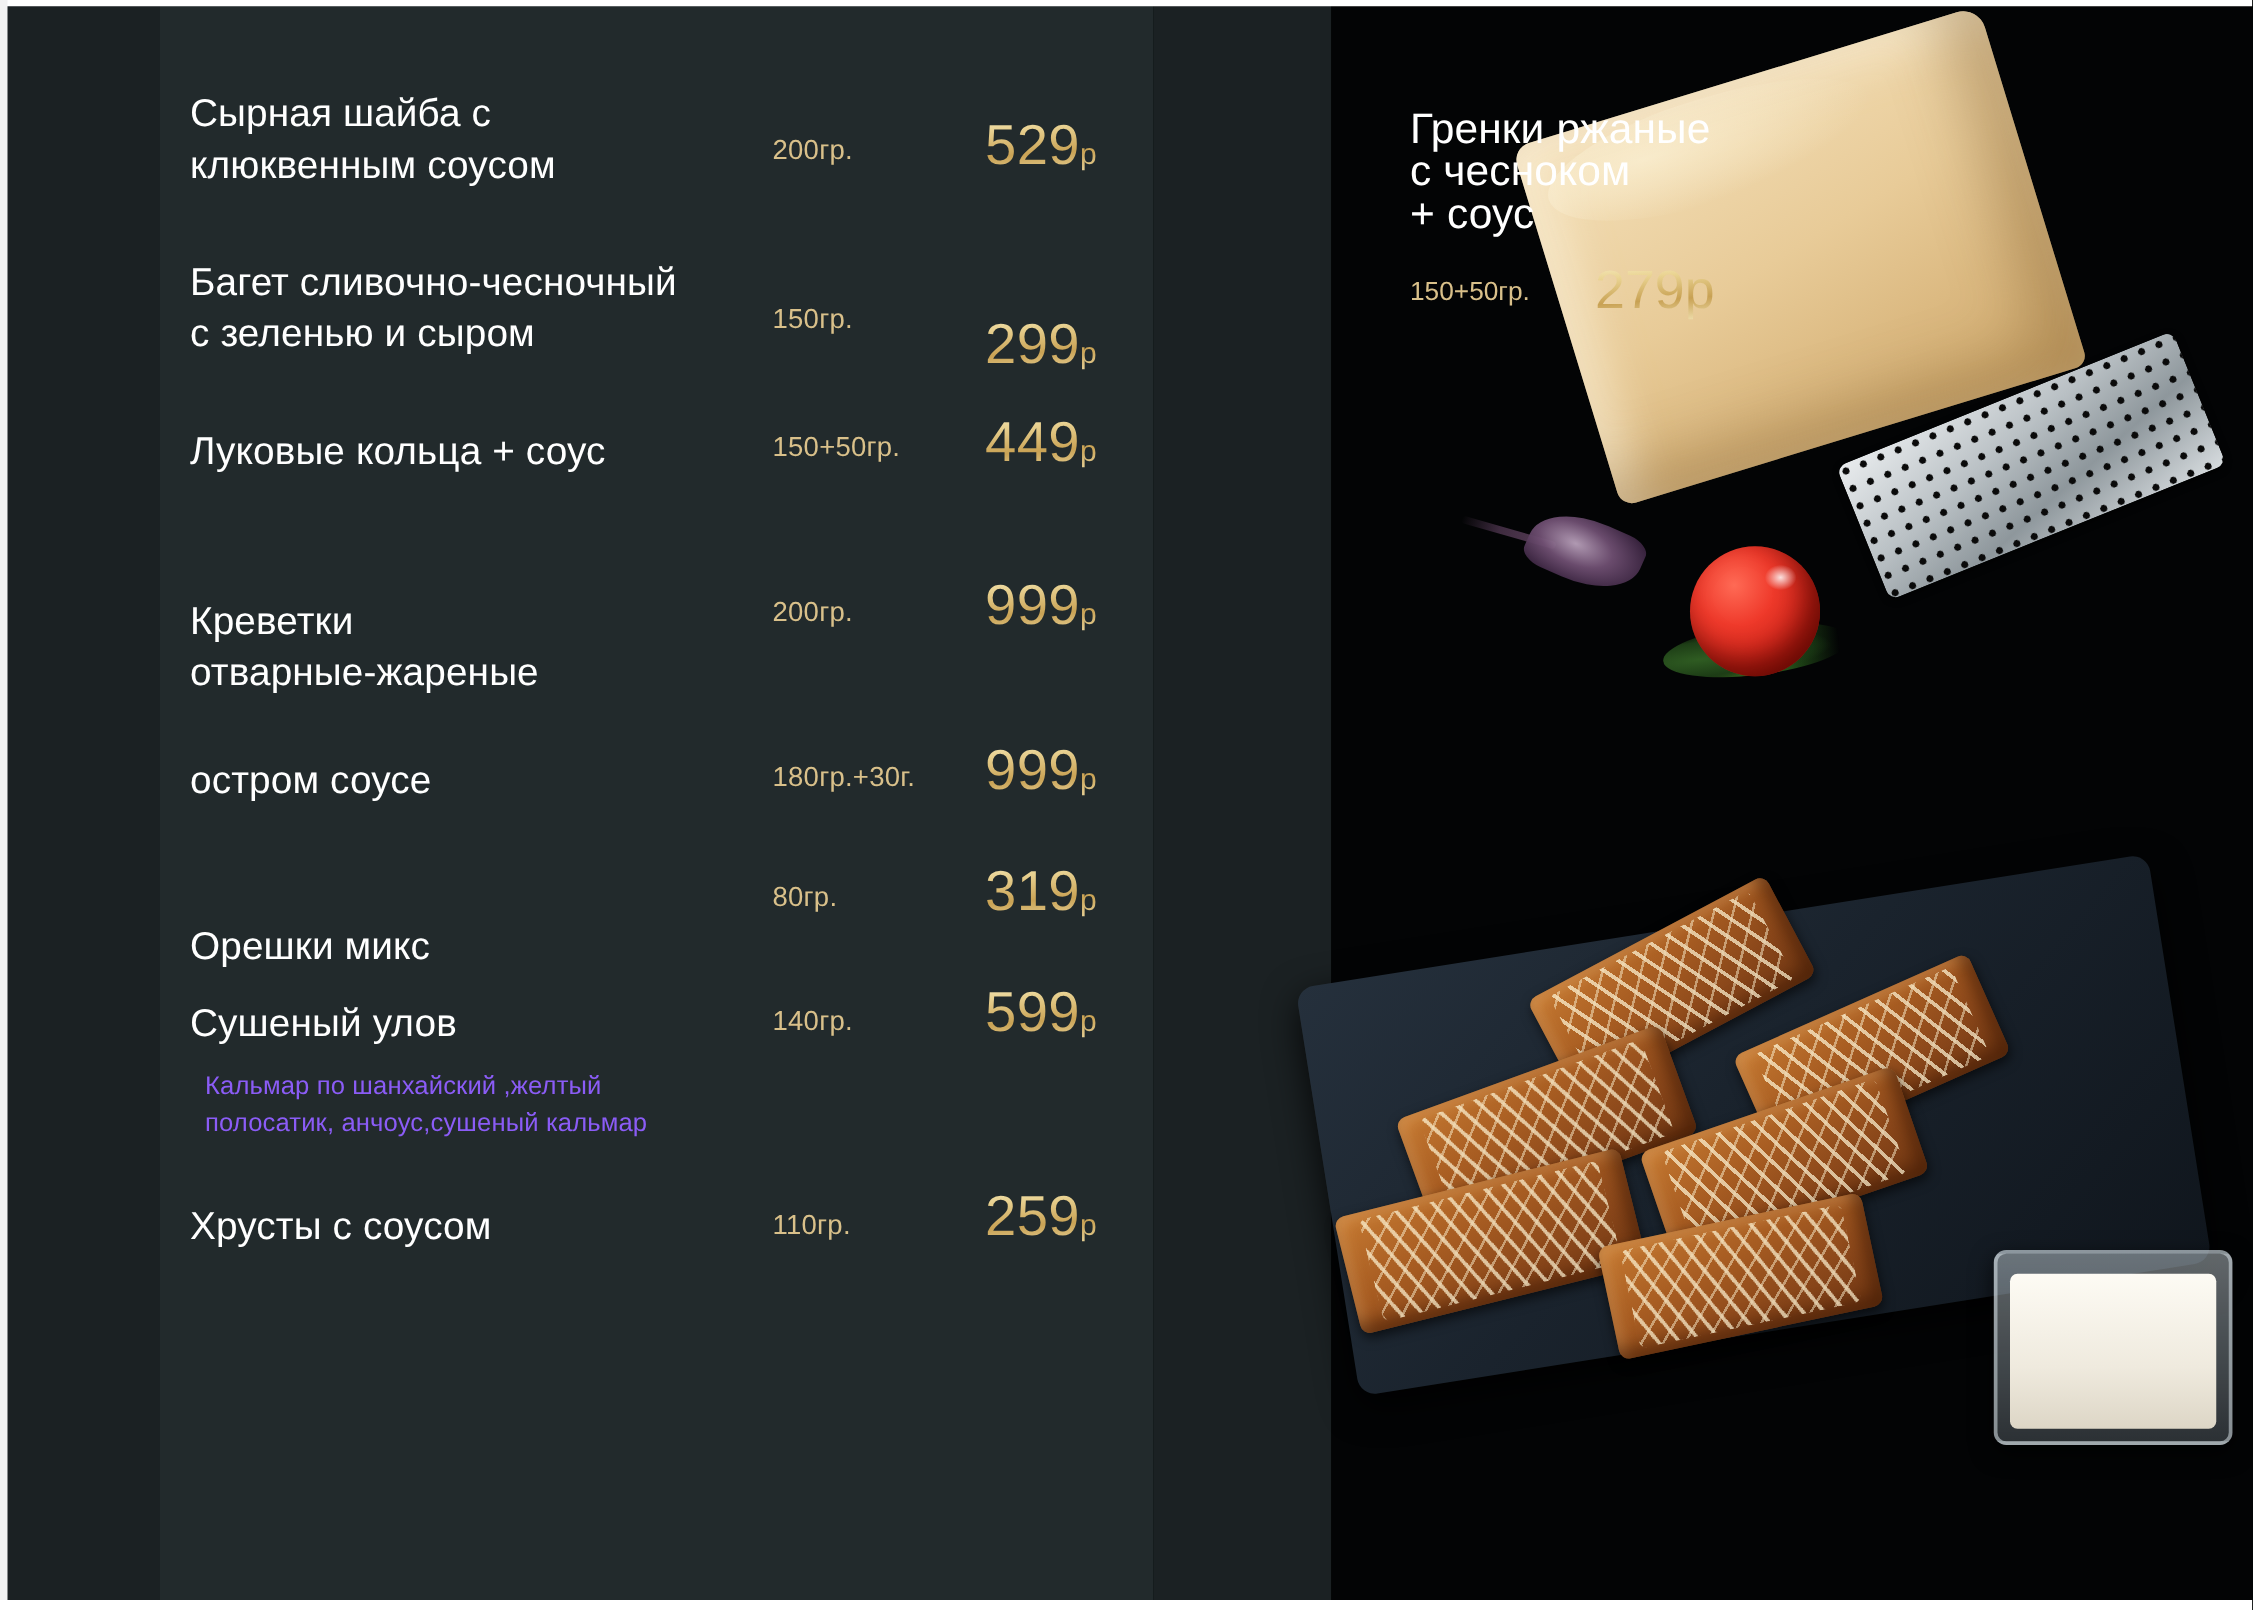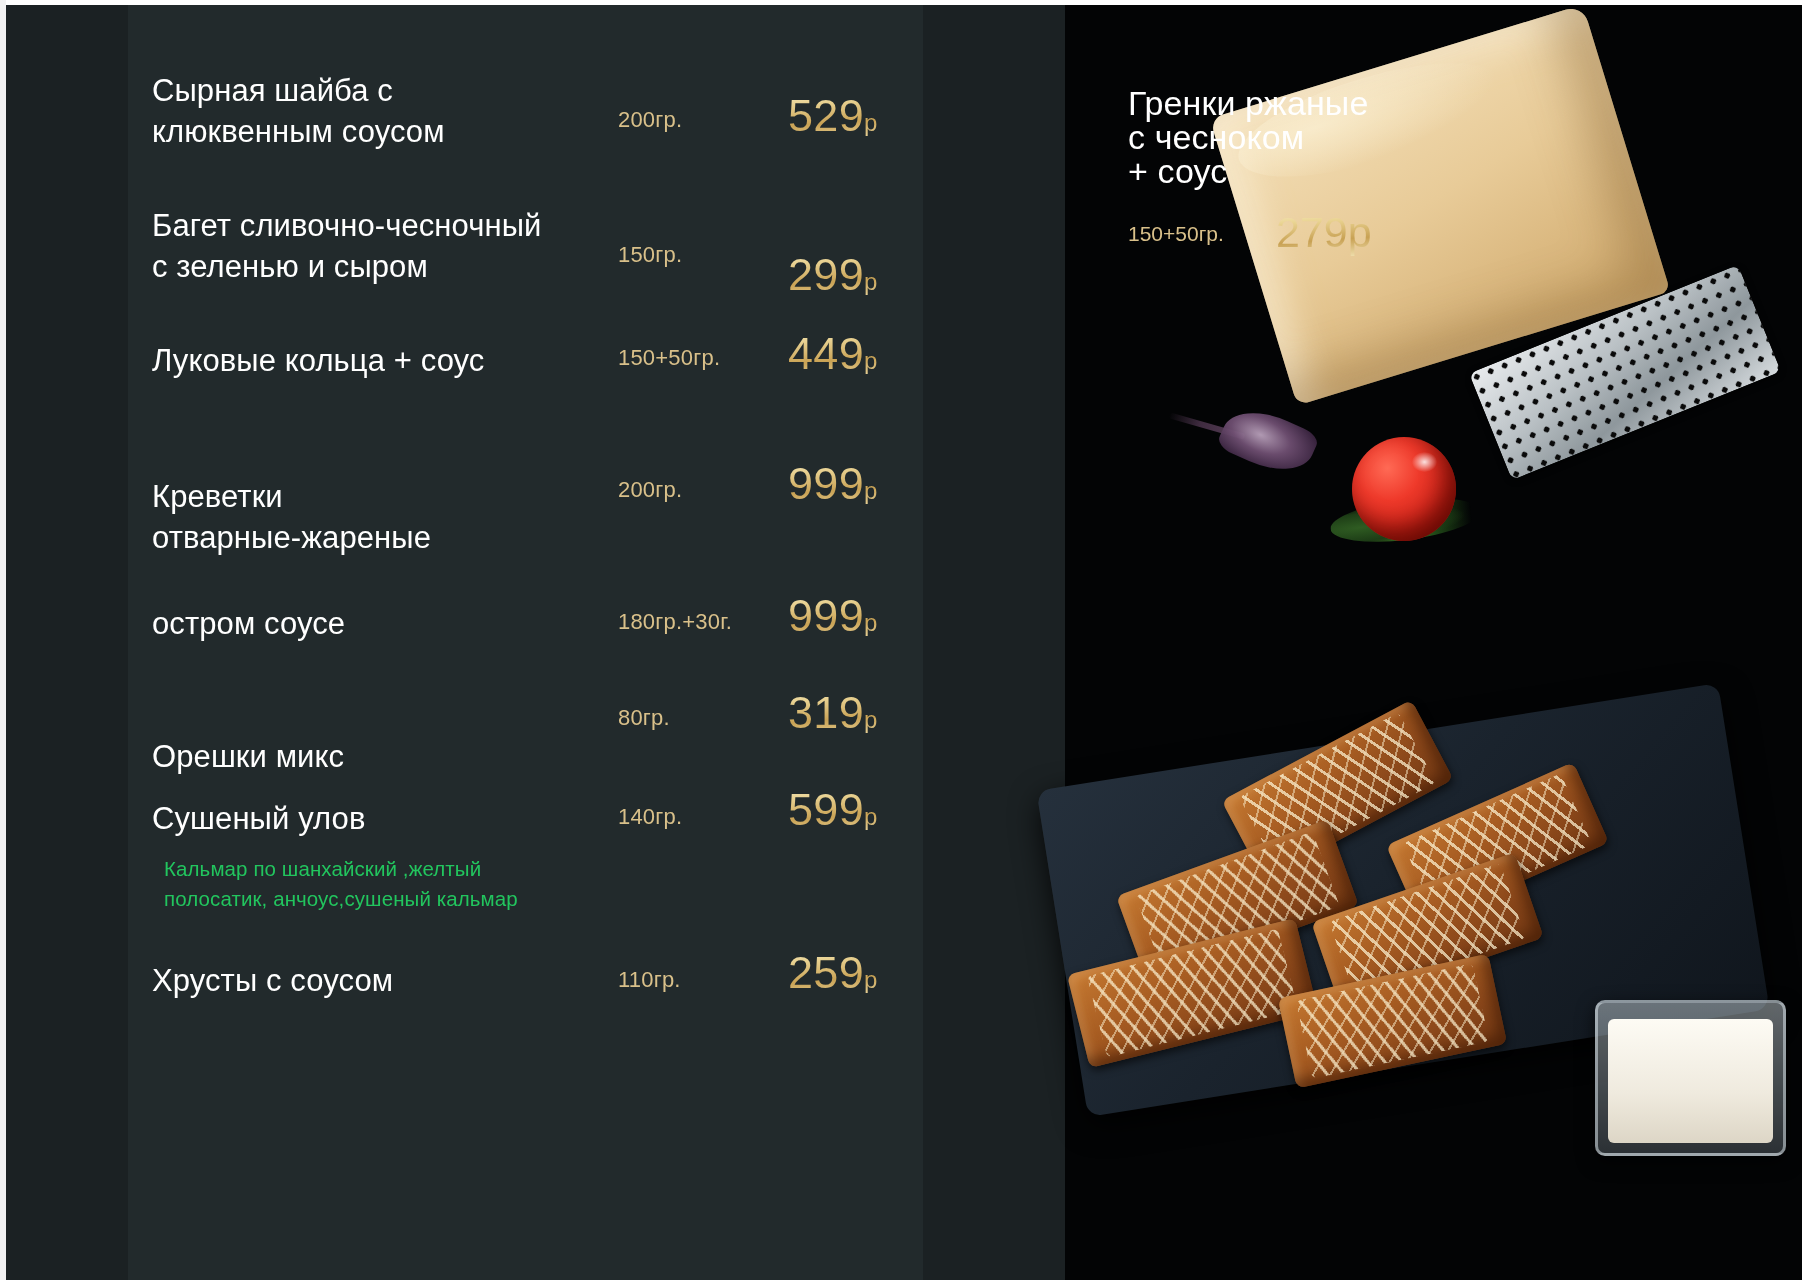--- a/index.html
+++ b/index.html
@@ -92,21 +92,21 @@
     color: #ffffff;
     font-size: 31px;
     line-height: 41px;
     font-weight: 400;
     letter-spacing: 0.1px;
   }
   .row-sub {
     position: absolute;
     left: 36px;
     width: 480px;
-    color: #22c55e;
+    color: #8b5cf6;
     font-size: 20.5px;
     line-height: 30px;
     letter-spacing: 0.1px;
   }
   .row-weight {
     position: absolute;
     color: #d9c08a;
     font-size: 22px;
     letter-spacing: 0.2px;
     text-align: left;

